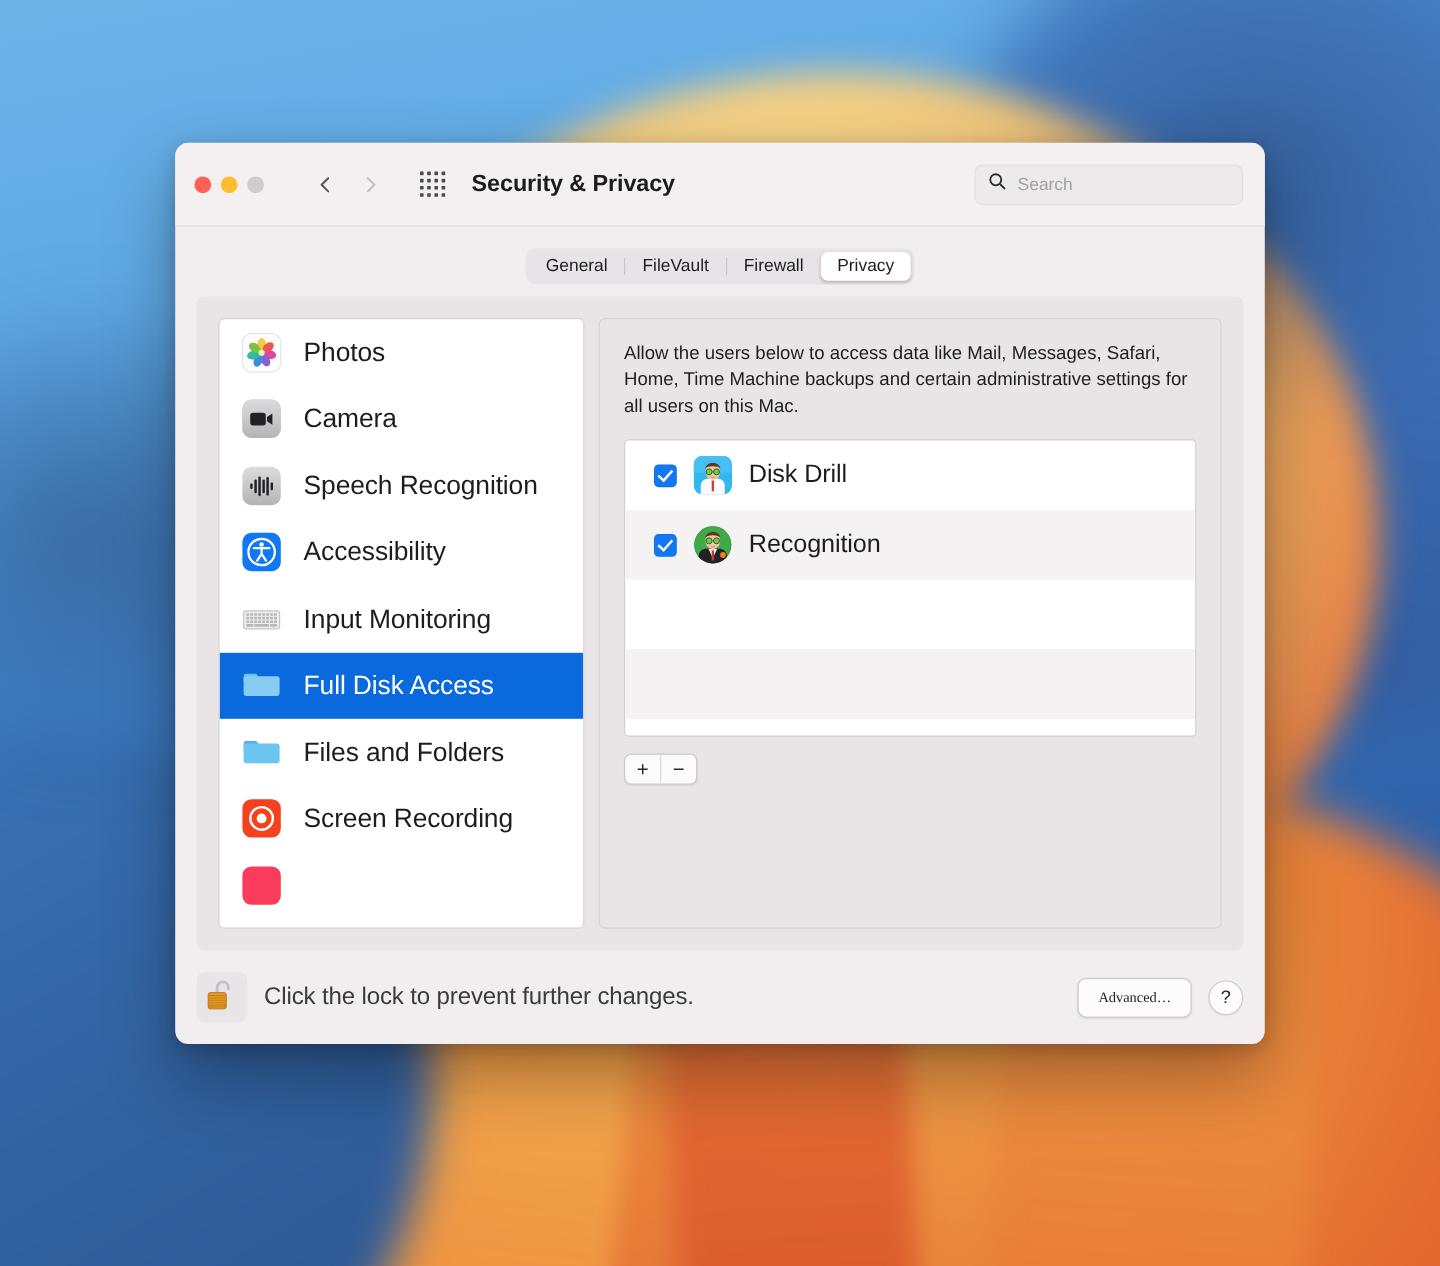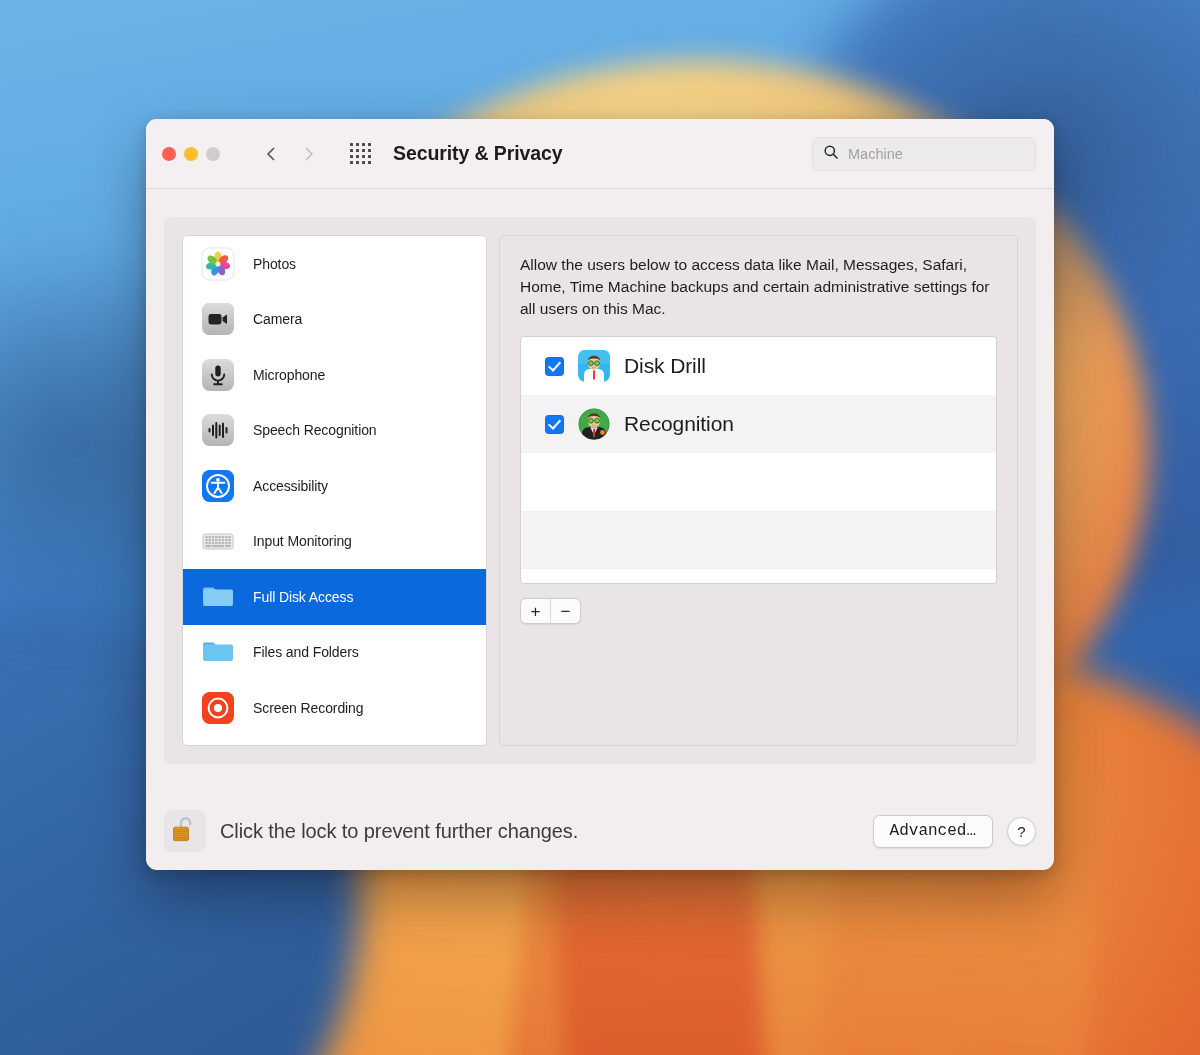--- a/index.html
+++ b/index.html
@@ -99,21 +99,20 @@
   .window {
     position: absolute;
     left: 146px; top: 119px;
     width: 908px; height: 751px;
     background: #f2eef0;
     border-radius: 11px;
     box-shadow: 0 26px 60px rgba(0,0,0,.33), 0 4px 14px rgba(0,0,0,.18);
     overflow: hidden;
     display: flex;
     flex-direction: column;
-    gap: 28px;
   }
 
   
   .titlebar {
     height: 70px;
     flex: 0 0 70px;
     background: #f4eff1;
     border-bottom: 1px solid #dedadc;
     display: flex;
     align-items: center;
@@ -211,21 +210,21 @@
     position: relative;
   }
   .side-item {
     height: 55.5px;
     display: flex;
     align-items: center;
     padding-left: 18px;
     gap: 18px;
   }
   .side-item.selected { background: #0a69dd; }
-  .side-label { font-size: 14px; color: #1d1d1f; letter-spacing: -0.1px; }
+  .side-label { font-size: 22px; color: #1d1d1f; letter-spacing: -0.1px; }
   .side-item.selected .side-label { color: #fff; }
   .side-icon { width: 34px; height: 34px; flex: 0 0 34px; position: relative; }
 
   
   .rightpane {
     flex: 1 1 auto;
     background: #e9e5e7;
     border: 1px solid #d8d4d6;
     border-radius: 5px;
     padding: 18px 20px;
@@ -307,25 +306,25 @@
     display: flex; align-items: center; justify-content: center;
   }
   .footer-text { font-size: 20px; color: #3b3b3d; letter-spacing: -0.1px; }
   .spacer { flex: 1 1 auto; }
   .btn {
     background: #fdfcfd;
     border: 1px solid #cfcbcd;
     border-radius: 7px;
     height: 33px;
     padding: 0 16px;
-    font-size: 16px;
+    font-size: 12px;
     color: #1d1d1f;
     display: flex; align-items: center;
     box-shadow: 0 .5px 1.5px rgba(0,0,0,.09);
-    font-family: Liberation Mono, monospace;
+    font-family: Liberation Serif, serif;
   }
   .help {
     width: 29px; height: 29px;
     border-radius: 50%;
     background: #fdfcfd;
     border: 1px solid #cfcbcd;
     display: flex; align-items: center; justify-content: center;
     font-size: 15px; color: #1d1d1f;
     box-shadow: 0 .5px 1.5px rgba(0,0,0,.09);
   }
@@ -388,24 +387,34 @@
 
     <div class="win-title">Security &amp; Privacy</div>
 
     <div class="searchbox">
       <span>
         <svg width="16" height="16" viewBox="0 0 16 16">
           <circle cx="6.8" cy="6.8" r="4.6" fill="none" stroke="#2b2b2d" stroke-width="1.5"></circle>
           <path d="M10.3 10.3 L14 14" stroke="#2b2b2d" stroke-width="1.6" stroke-linecap="round"></path>
         </svg>
       </span>
-      <span class="search-ph">Machine</span>
+      <span class="search-ph">Search</span>
     </div>
   </div>
 
+  <div class="tabs-wrap">
+    <div class="tabs">
+      <div class="tab">General</div>
+      <div class="tab-sep"></div>
+      <div class="tab">FileVault</div>
+      <div class="tab-sep"></div>
+      <div class="tab">Firewall</div>
+      <div class="tab active">Privacy</div>
+    </div>
+  </div>
 
   <div class="content">
 
     <div class="sidebar">
 
       <div class="side-item">
         <span class="side-icon">
           <svg width="34" height="34" viewBox="0 0 34 34">
             <rect x="1" y="1" width="32" height="32" rx="7.5" fill="#fefefe" stroke="#e4e4e4" stroke-width="1"></rect>
             <g transform="translate(17,17)">
@@ -434,38 +443,20 @@
                   <stop offset="1" stop-color="#b4b4b7"></stop>
                 </linearGradient>
               </defs>
             <rect x="7.5" y="12" width="13" height="10.5" rx="2.4" fill="#232325"></rect>
             <path d="M21.5 15.5 L26 12.6 L26 21.9 L21.5 19 Z" fill="#232325"></path>
           </svg>
         </span>
         <span class="side-label">Camera</span>
       </div>
 
-      <div class="side-item">
-        <span class="side-icon">
-          <svg width="34" height="34" viewBox="0 0 34 34">
-            <rect x="1" y="1" width="32" height="32" rx="7.5" fill="url(#micg)"></rect>
-            <defs>
-                <linearGradient id="micg" x1="0" y1="0" x2="0" y2="1">
-                  <stop offset="0" stop-color="#dcdcde"></stop>
-                  <stop offset="1" stop-color="#b4b4b7"></stop>
-                </linearGradient>
-              </defs>
-            <rect x="14.3" y="7.5" width="5.4" height="11" rx="2.7" fill="#1f1f21"></rect>
-            <path d="M10.8 16.4 a6.2 6.2 0 0 0 12.4 0" fill="none" stroke="#1f1f21" stroke-width="1.9" stroke-linecap="round"></path>
-            <path d="M17 22.6 L17 26" stroke="#1f1f21" stroke-width="1.9" stroke-linecap="round"></path>
-            <path d="M13.2 26.3 L20.8 26.3" stroke="#1f1f21" stroke-width="1.9" stroke-linecap="round"></path>
-          </svg>
-        </span>
-        <span class="side-label">Microphone</span>
-      </div>
 
       <div class="side-item">
         <span class="side-icon">
           <svg width="34" height="34" viewBox="0 0 34 34">
             <rect x="1" y="1" width="32" height="32" rx="7.5" fill="url(#spg)"></rect>
             <defs>
                 <linearGradient id="spg" x1="0" y1="0" x2="0" y2="1">
                   <stop offset="0" stop-color="#dcdcde"></stop>
                   <stop offset="1" stop-color="#b4b4b7"></stop>
                 </linearGradient>

